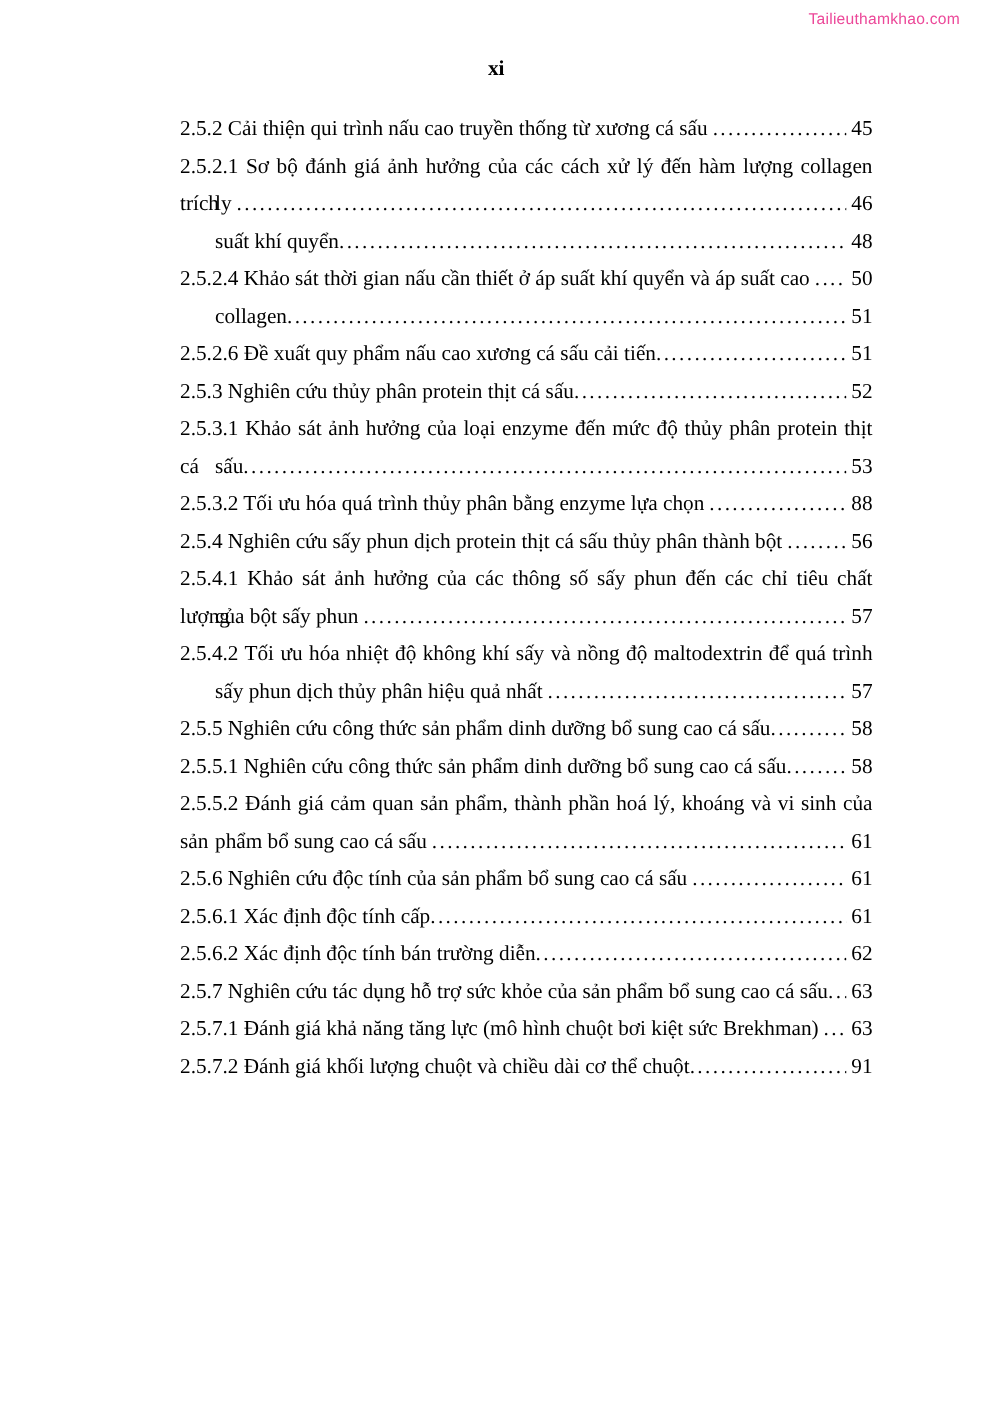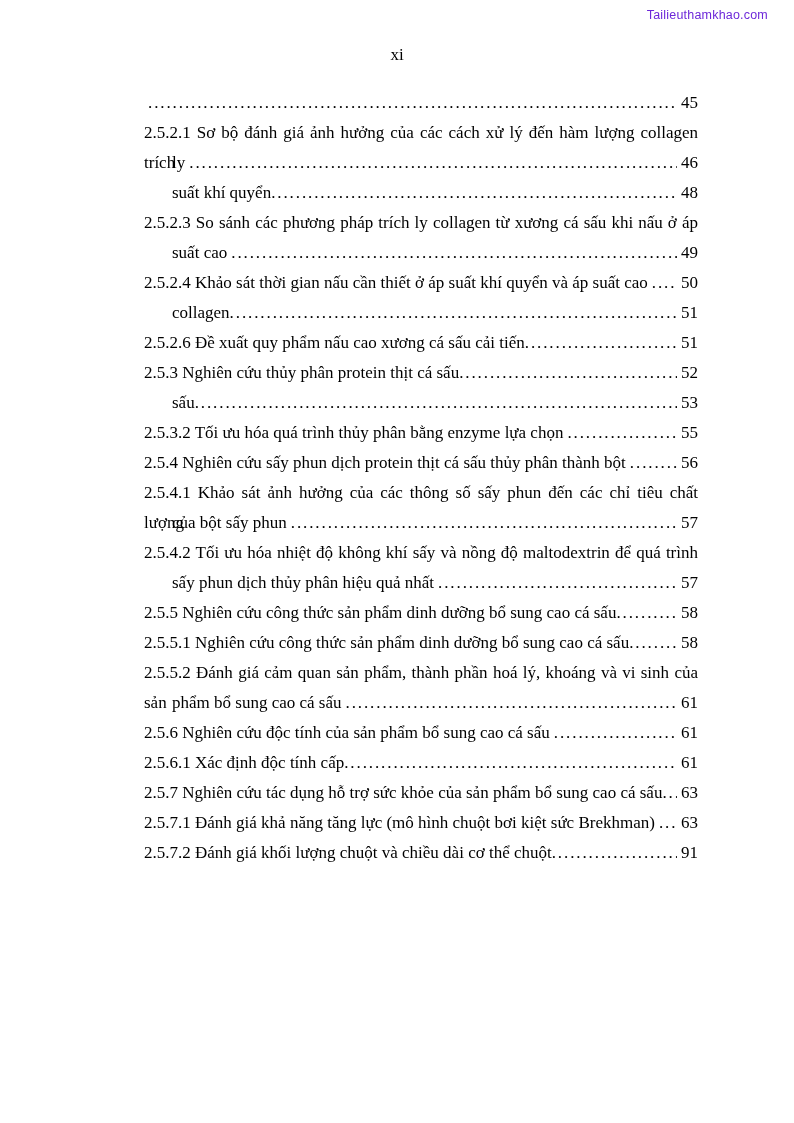--- a/index.html
+++ b/index.html
@@ -7,26 +7,26 @@
     width:794px; height:1123px;
     background:#ffffff;
     font-family:"Liberation Serif","DejaVu Serif",serif;
     color:#000000;
     position:relative;
     overflow:hidden;
   }
   .watermark{
     position:absolute; top:8px; right:26px;
     font-family:"Liberation Sans","DejaVu Sans",sans-serif;
-    font-size:12.5px; color:#6d28d9; letter-spacing:0.2px;
+    font-size:12.5px; color:#ec4899; letter-spacing:0.2px;
     white-space:nowrap;
   }
   .folio{
     position:absolute; top:45px; left:0; width:794px;
-    text-align:center; font-size:17px;
+    text-align:center; font-size:17px;font-weight:bold;
   }
   .toc{
     position:absolute; left:144px; top:88px;
     width:554px;
   }
   .entry{ margin:0; }
   
   .line{
     font-size:17px;
     line-height:30px;
@@ -61,48 +61,41 @@
 </head>
 <body>
 
 <div class="watermark">Tailieuthamkhao.com</div>
 
 <div class="folio">xi</div>
 
 <div class="toc">
     <div class="entry">
       <div class="line">
+        <span class="txt">2.5.2 Cải thiện qui trình nấu cao truyền thống từ xương cá sấu</span>
         <span class="leader gap"></span>
         <span class="pg">45</span>
       </div>
     </div>
     <div class="entry">
       <div class="line justify"><span>2.5.2.1 Sơ bộ đánh giá ảnh hưởng của các cách xử lý đến hàm lượng collagen trích</span></div>
       <div class="line indent">
         <span class="txt">ly</span>
         <span class="leader gap"></span>
         <span class="pg">46</span>
       </div>
     </div>
     <div class="entry">
       <div class="line indent">
         <span class="txt">suất khí quyển</span>
         <span class="leader"></span>
         <span class="pg">48</span>
       </div>
     </div>
     <div class="entry">
-      <div class="line justify"><span>2.5.2.3 So sánh các phương pháp trích ly collagen từ xương cá sấu khi nấu ở áp</span></div>
-      <div class="line indent">
-        <span class="txt">suất cao</span>
-        <span class="leader gap"></span>
-        <span class="pg">49</span>
-      </div>
-    </div>
-    <div class="entry">
       <div class="line">
         <span class="txt">2.5.2.4 Khảo sát thời gian nấu cần thiết ở áp suất khí quyển và áp suất cao</span>
         <span class="leader gap"></span>
         <span class="pg">50</span>
       </div>
     </div>
     <div class="entry">
       <div class="line indent">
         <span class="txt">collagen</span>
         <span class="leader"></span>
@@ -117,31 +110,32 @@
       </div>
     </div>
     <div class="entry">
       <div class="line">
         <span class="txt">2.5.3 Nghiên cứu thủy phân protein thịt cá sấu</span>
         <span class="leader"></span>
         <span class="pg">52</span>
       </div>
     </div>
     <div class="entry">
+      <div class="line justify"><span>2.5.3.1 Khảo sát ảnh hưởng của loại enzyme đến mức độ thủy phân protein thịt cá</span></div>
       <div class="line indent">
         <span class="txt">sấu</span>
         <span class="leader"></span>
         <span class="pg">53</span>
       </div>
     </div>
     <div class="entry">
       <div class="line">
         <span class="txt">2.5.3.2 Tối ưu hóa quá trình thủy phân bằng enzyme lựa chọn</span>
         <span class="leader gap"></span>
-        <span class="pg">55</span>
+        <span class="pg">88</span>
       </div>
     </div>
     <div class="entry">
       <div class="line">
         <span class="txt">2.5.4 Nghiên cứu sấy phun dịch protein thịt cá sấu thủy phân thành bột</span>
         <span class="leader gap"></span>
         <span class="pg">56</span>
       </div>
     </div>
     <div class="entry">
@@ -191,20 +185,27 @@
     </div>
     <div class="entry">
       <div class="line">
         <span class="txt">2.5.6.1 Xác định độc tính cấp</span>
         <span class="leader"></span>
         <span class="pg">61</span>
       </div>
     </div>
     <div class="entry">
       <div class="line">
+        <span class="txt">2.5.6.2 Xác định độc tính bán trường diễn</span>
+        <span class="leader"></span>
+        <span class="pg">62</span>
+      </div>
+    </div>
+    <div class="entry">
+      <div class="line">
         <span class="txt">2.5.7 Nghiên cứu tác dụng hỗ trợ sức khỏe của sản phẩm bổ sung cao cá sấu</span>
         <span class="leader"></span>
         <span class="pg">63</span>
       </div>
     </div>
     <div class="entry">
       <div class="line">
         <span class="txt">2.5.7.1 Đánh giá khả năng tăng lực (mô hình chuột bơi kiệt sức Brekhman)</span>
         <span class="leader gap"></span>
         <span class="pg">63</span>

